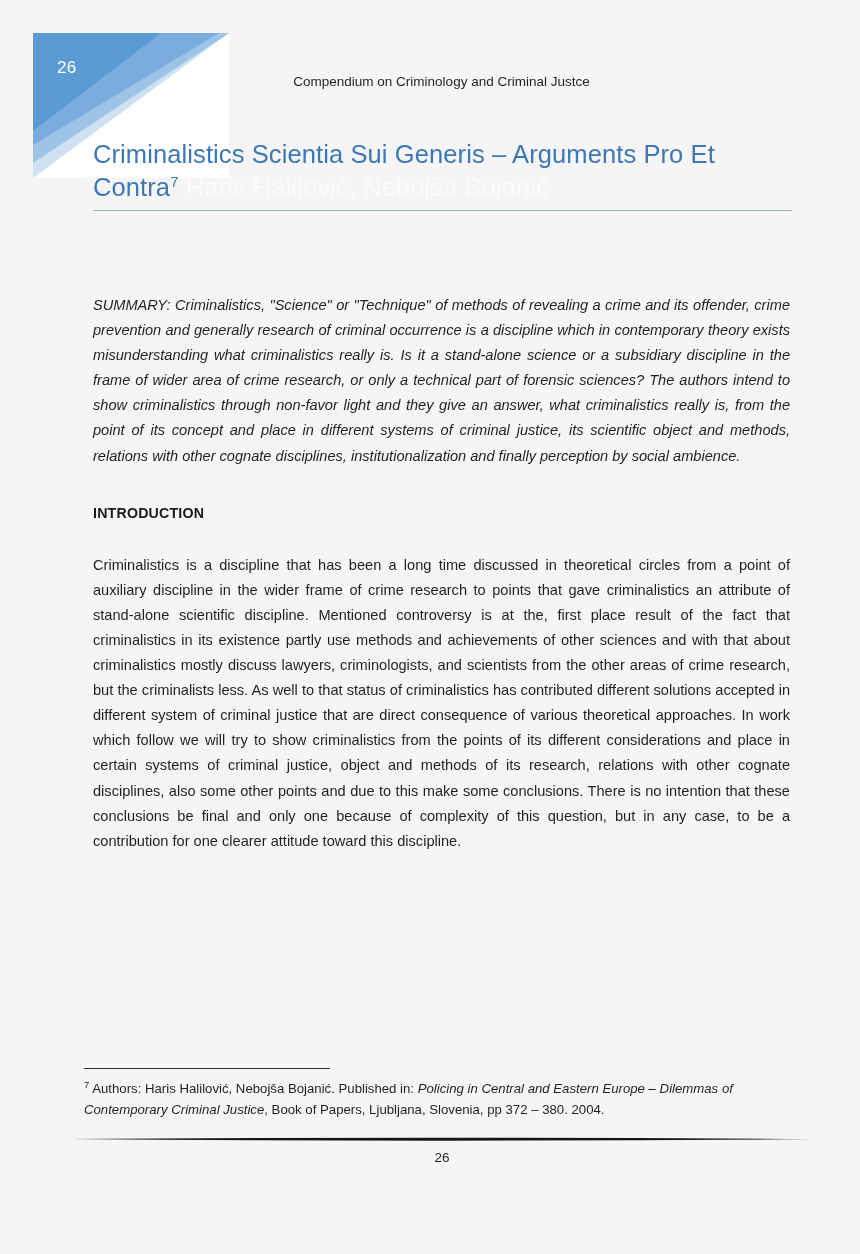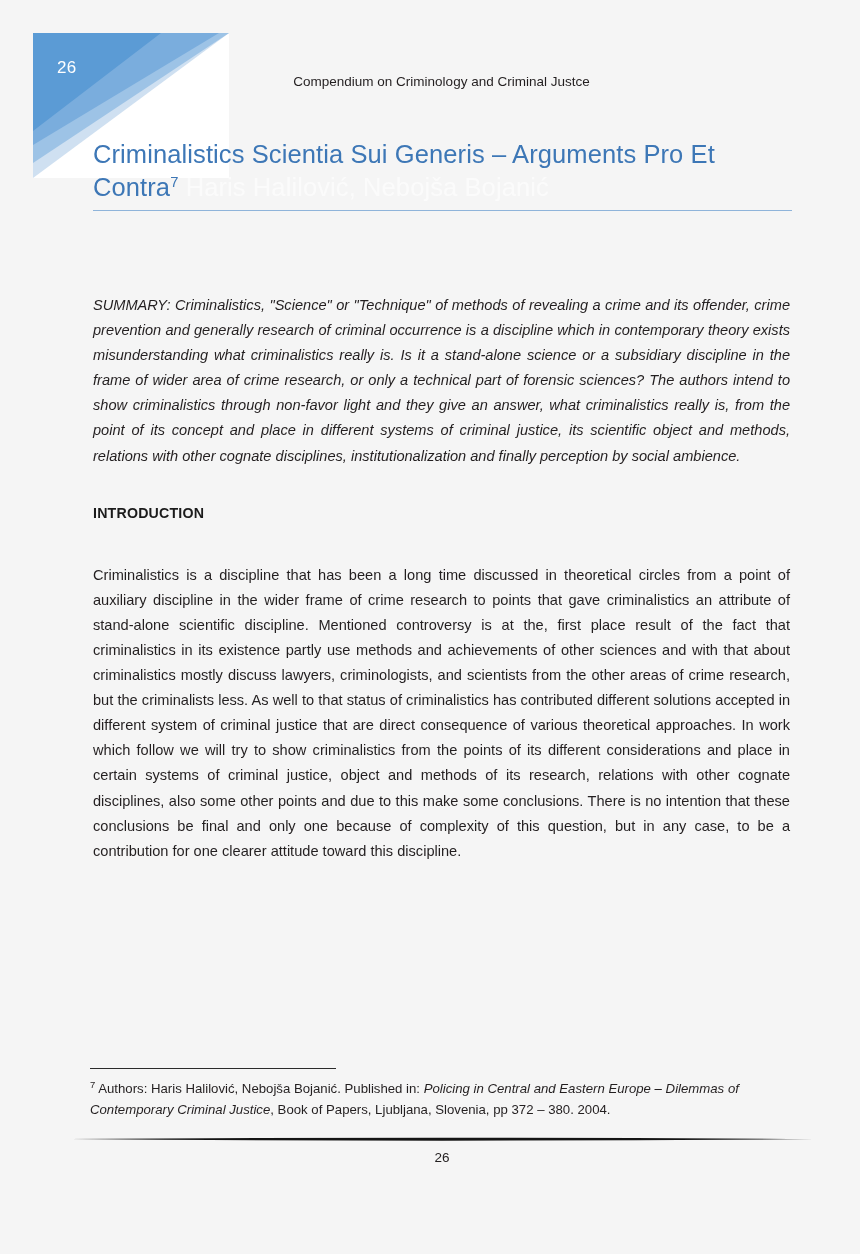--- a/index.html
+++ b/index.html
@@ -104,31 +104,31 @@
     color: #231f20;
   }
   .section-heading {
     margin: 36px 0 0 0;
     font-size: 14.2px;
     font-weight: bold;
     letter-spacing: 0.2px;
     color: #1b1b1b;
   }
   .body-paragraph {
-    margin: 42px 0 0 0;
+    margin: 32px 0 0 0;
     font-size: 14.6px;
     line-height: 1.72;
     text-align: justify;
     color: #231f20;
   }
 
   
   .footnote-area {
     position: absolute;
-    left: 90px;
+    left: 84px;
     top: 1068px;
     width: 697px;
   }
   .footnote-rule {
     width: 246px;
     height: 1px;
     background: #2b2b2b;
   }
   .footnote-text {
     margin: 9px 0 0 0;

